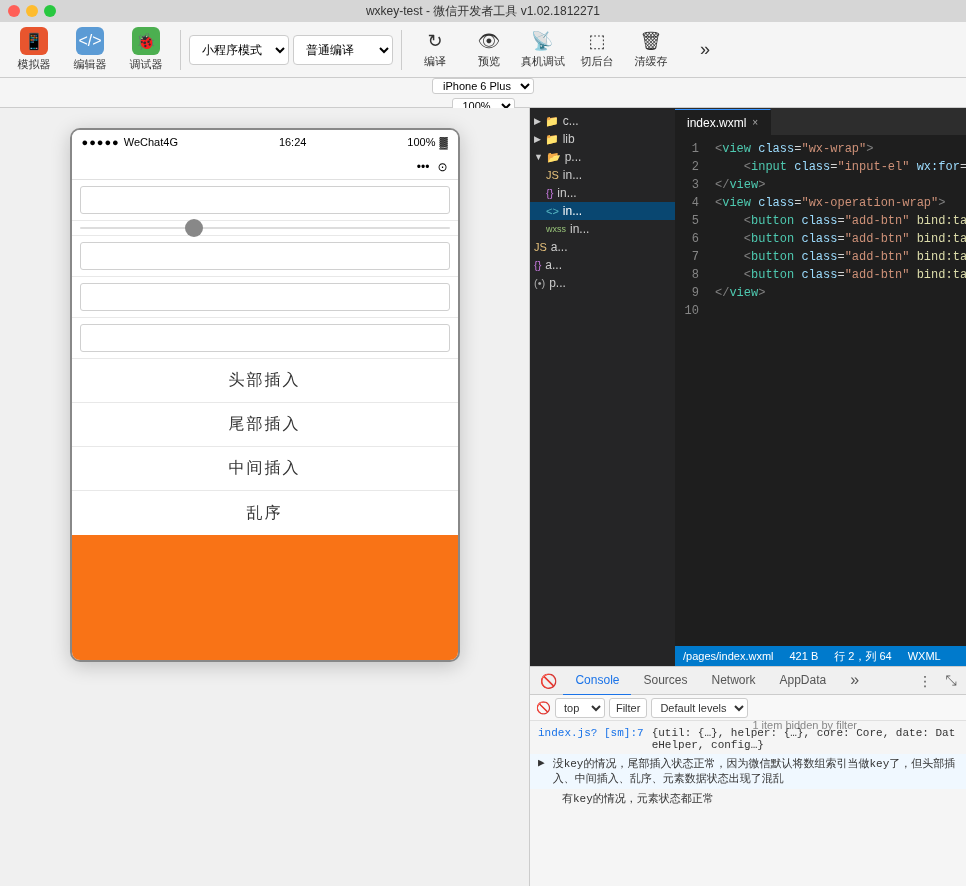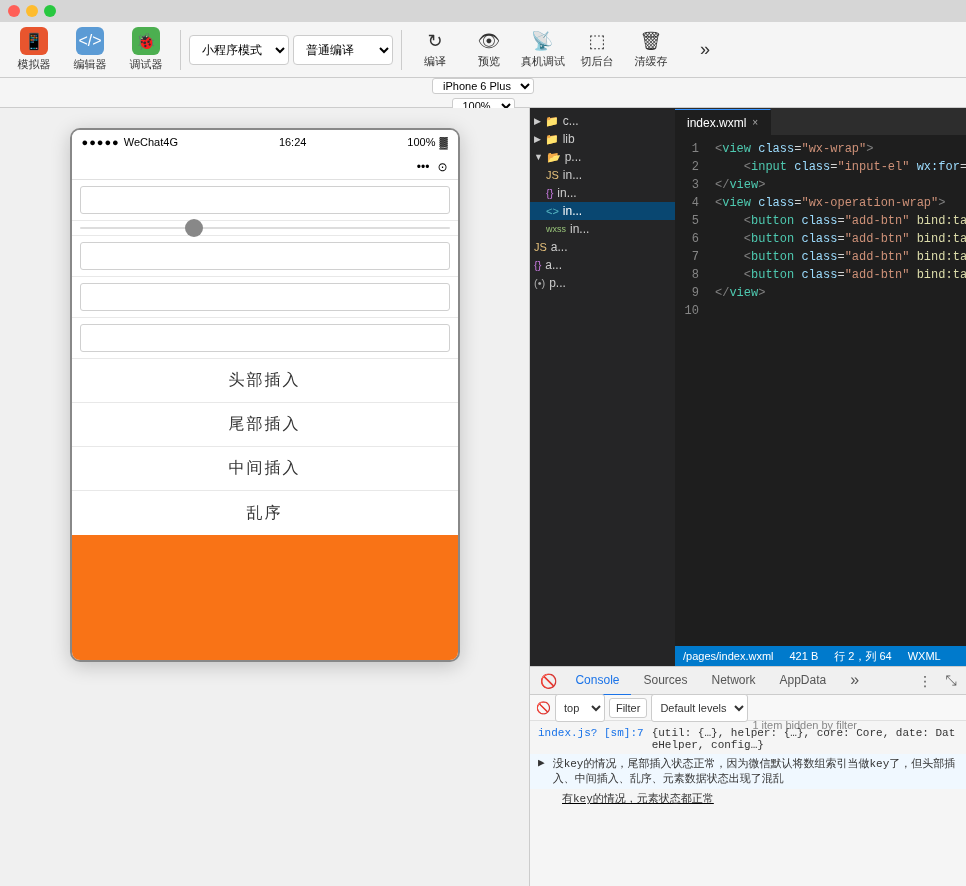--- a/index.html
+++ b/index.html
@@ -407,21 +407,21 @@
       height: 26px;
       background: #f8f8f8;
       border-bottom: 1px solid #e0e0e0;
       display: flex;
       align-items: center;
       gap: 4px;
       padding: 0 6px;
     }
     .console-filter-icon { font-size: 12px; color: #666; cursor: pointer; }
     .filter-select {
-      height: 28px;
+      height: 20px;
       border: 1px solid #ccc;
       border-radius: 3px;
       font-size: 11px;
       padding: 0 4px;
       background: white;
       color: #333;
       min-width: 50px;
     }
     .filter-btn {
       height: 20px;
@@ -490,20 +490,21 @@
   </style>
 </head>
 <body>
 
 <div id="titlebar">
   <div class="traffic-lights">
     <div class="traffic-light tl-close"></div>
     <div class="traffic-light tl-min"></div>
     <div class="traffic-light tl-max"></div>
   </div>
+  <span class="title">wxkey-test - 微信开发者工具 v1.02.1812271</span>
 </div>
 
 <div id="toolbar">
 
   <button class="toolbar-btn">
     <div class="icon-box icon-sim">📱</div>
     <span>模拟器</span>
   </button>
 
   <button class="toolbar-btn">
@@ -800,19 +801,19 @@
         <div class="console-line">
           <span class="console-source">index.js? [sm]:7</span>
           <span class="console-text">{util: {…}, helper: {…}, core: Core, date: DateHelper, config…}</span>
         </div>
 
         <div class="console-line info" style="background:#f0f8ff;">
           <span class="console-arrow">▶</span>
           <span class="console-text">没key的情况，尾部插入状态正常，因为微信默认将数组索引当做key了，但头部插入、中间插入、乱序、元素数据状态出现了混乱</span>
         </div>
 
-        <div class="console-line" style="padding-left: 32px; text-decoration: underline;">
+        <div class="console-line" style="padding-left: 32px;">
           <span class="console-text">有key的情况，元素状态都正常</span>
         </div>
       </div>
     </div>
   </div>
 </div>
 
 </body></html>

